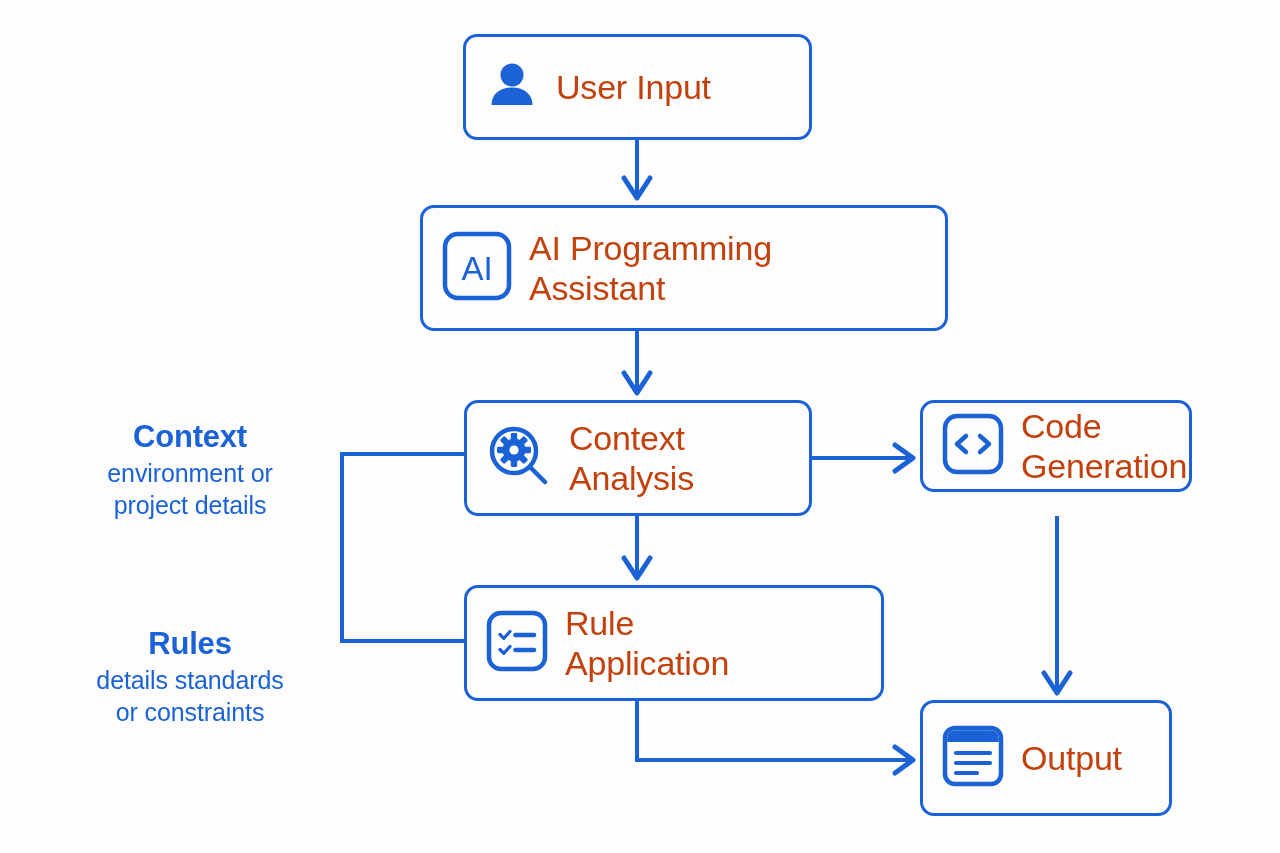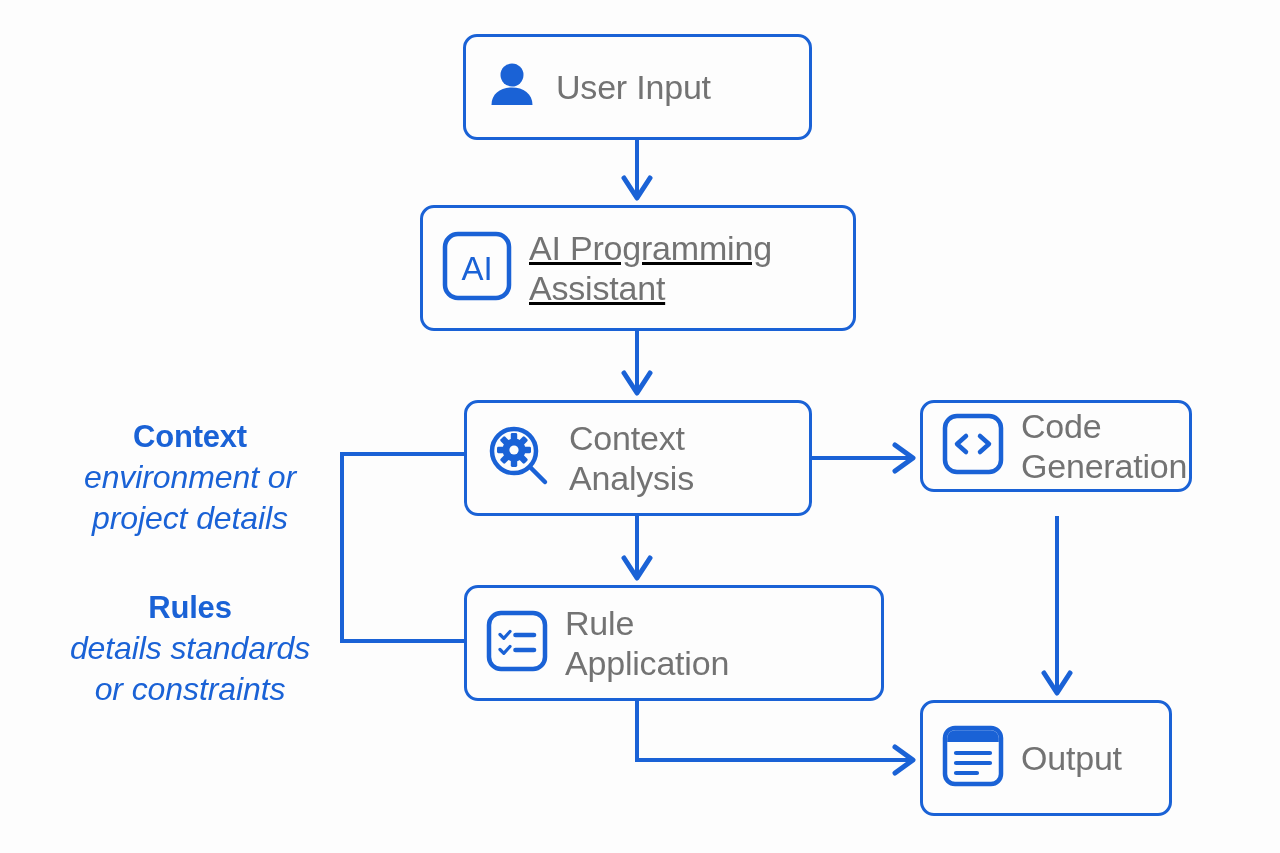--- a/index.html
+++ b/index.html
@@ -36,63 +36,62 @@
     border: 3px solid #1A62D6;
     border-radius: 14px;
     background: #fdfdfd;
     display: flex;
     flex-direction: row;
     align-items: center;
     gap: 16px;
     padding: 0 18px;
   }
   .node .node-label {
-    color: #737373;
+    color: #c2410c;
     font-size: 34px;
     line-height: 1.18;
     letter-spacing: -0.2px;
     white-space: pre-line;
     font-weight: 400;
   }
   .node .node-icon {
     flex: 0 0 auto;
     display: block;
   }
 
   #node-user-input   { left: 463px; top: 34px;  width: 349px; height: 106px; }
-  #node-ai-assistant { left: 420px; top: 205px; width: 436px; height: 126px; text-decoration: underline; }
+  #node-ai-assistant { left: 420px; top: 205px; width: 528px; height: 126px; }
   #node-context      { left: 464px; top: 400px; width: 348px; height: 116px; }
   #node-code-gen     { left: 920px; top: 400px; width: 272px; height: 92px; }
   #node-rule-app     { left: 464px; top: 585px; width: 420px; height: 116px; }
   #node-output       { left: 920px; top: 700px; width: 252px; height: 116px; }
 
   
   .side-note {
     position: absolute;
     text-align: center;
     color: #1A62D6;
   }
   .side-note .note-title {
     display: block;
     font-size: 31px;
     font-weight: 700;
     line-height: 1.25;
     letter-spacing: -0.2px;
   }
   .side-note .note-sub {
     display: block;
-    font-size: 32px;
+    font-size: 25px;
     font-weight: 400;
     line-height: 1.28;
     white-space: pre-line;
     letter-spacing: -0.1px;
-    font-style: italic;
   }
   #note-context { left: 40px; top: 418px; width: 300px; }
-  #note-rules   { left: 40px; top: 589px; width: 300px; }
+  #note-rules   { left: 40px; top: 625px; width: 300px; }
 </style>
 </head>
 <body>
 
 <div id="canvas">
 
   <svg id="wires" viewBox="0 0 1280 853" width="1280" height="853">
     <g fill="none" stroke="#1A62D6" stroke-width="4" stroke-linecap="butt" stroke-linejoin="miter">
 
       <g>

